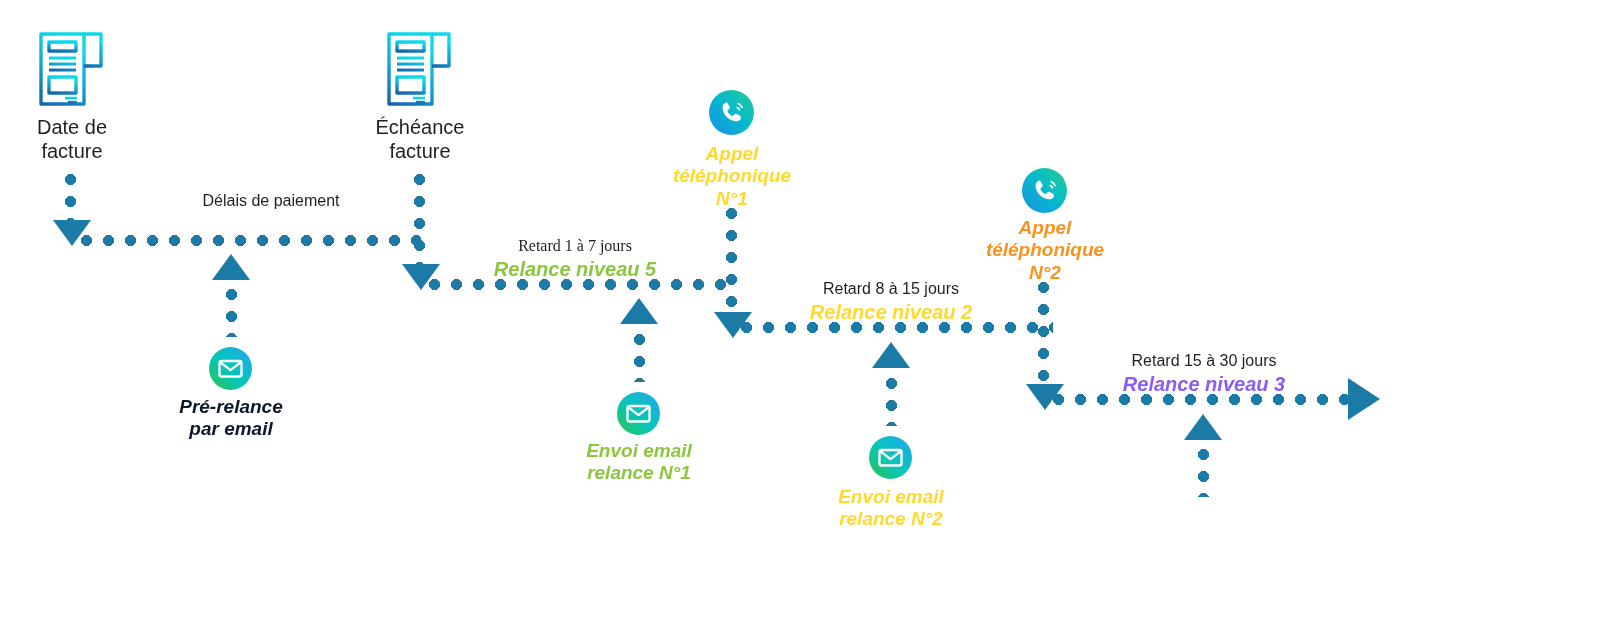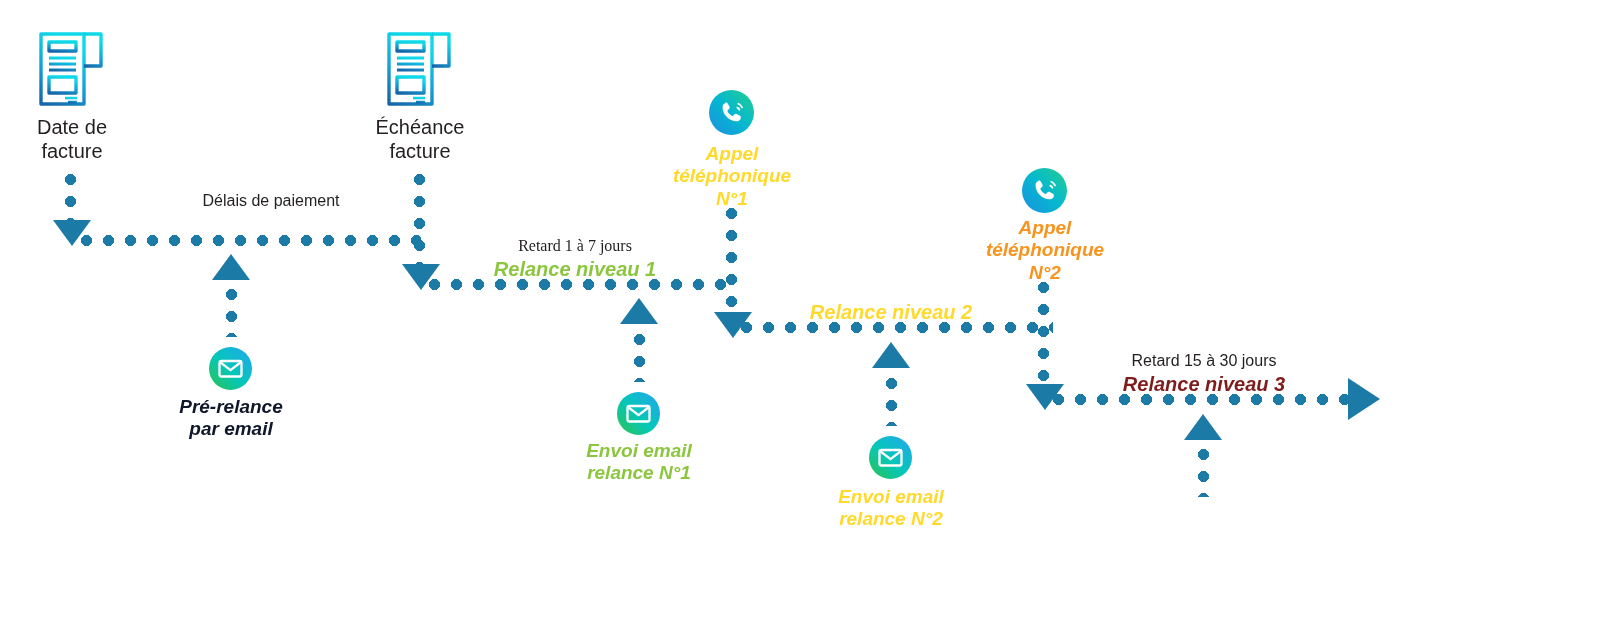--- a/index.html
+++ b/index.html
@@ -112,21 +112,21 @@
       </g>
     </svg>
   </div>
   <div class="lbl node-lbl" style="left:348px;top:112px;width:122px;">Échéance
 facture</div>
   <div class="v-track" style="left:403px;top:170px;height:92px;"></div>
   <div class="tri tri-down" style="left:391px;top:260px;"></div>
 
   <div class="h-track" style="left:418px;top:275px;width:300px;"></div>
   <div class="lbl seg-top" style="left:418px;top:233px;width:292px;font-family:Liberation Serif, serif;">Retard 1 à 7 jours</div>
-  <div class="lbl seg-sub" style="left:418px;top:254px;width:292px;color:#8cc63e;">Relance niveau 1</div>
+  <div class="lbl seg-sub" style="left:418px;top:254px;width:292px;color:#8cc63e;">Relance niveau 5</div>
 
   <div class="tri tri-up" style="left:609px;top:294px;"></div>
   <div class="v-track" style="left:623px;top:330px;height:48px;"></div>
   <div class="circ" style="left:606px;top:388px;width:43px;height:43px;">
     <svg width="43" height="43" viewBox="0 0 43 43">
       <circle cx="21.5" cy="21.5" r="21.5" fill="url(#gMail)"></circle>
       <rect x="10.5" y="14" width="22" height="15.5" rx="2" fill="none" stroke="#fff" stroke-width="2.3"></rect>
       <path d="M11.6 15.5 L21.5 23.2 L31.4 15.5" fill="none" stroke="#fff" stroke-width="2.3" stroke-linecap="round" stroke-linejoin="round"></path>
     </svg>
   </div>
@@ -141,20 +141,21 @@
       <path d="M28.3 17.6a4.3 4.3 0 0 1 2.1 2.1" fill="none" stroke="#fff" stroke-width="1.8" stroke-linecap="round"></path>
     </svg>
   </div>
   <div class="lbl icon-lbl" style="left:640px;top:139px;width:162px;color:#ffd92b;">Appel
 téléphonique
 N°1</div>
   <div class="v-track" style="left:715px;top:204px;height:106px;"></div>
   <div class="tri tri-down" style="left:703px;top:308px;"></div>
 
   <div class="h-track" style="left:730px;top:318px;width:312px;"></div>
+  <div class="lbl seg-top" style="left:732px;top:276px;width:296px;">Retard 8 à 15 jours</div>
   <div class="lbl seg-sub" style="left:732px;top:297px;width:296px;color:#ffd92b;">Relance niveau 2</div>
 
   <div class="tri tri-up" style="left:861px;top:338px;"></div>
   <div class="v-track" style="left:875px;top:374px;height:48px;"></div>
   <div class="circ" style="left:858px;top:432px;width:43px;height:43px;">
     <svg width="43" height="43" viewBox="0 0 43 43">
       <circle cx="21.5" cy="21.5" r="21.5" fill="url(#gMail)"></circle>
       <rect x="10.5" y="14" width="22" height="15.5" rx="2" fill="none" stroke="#fff" stroke-width="2.3"></rect>
       <path d="M11.6 15.5 L21.5 23.2 L31.4 15.5" fill="none" stroke="#fff" stroke-width="2.3" stroke-linecap="round" stroke-linejoin="round"></path>
     </svg>
@@ -171,20 +172,20 @@
     </svg>
   </div>
   <div class="lbl icon-lbl" style="left:952px;top:213px;width:164px;color:#f7941e;">Appel
 téléphonique
 N°2</div>
   <div class="v-track" style="left:1027px;top:278px;height:104px;"></div>
   <div class="tri tri-down" style="left:1015px;top:380px;"></div>
 
   <div class="h-track" style="left:1042px;top:390px;width:300px;"></div>
   <div class="lbl seg-top" style="left:1043px;top:348px;width:300px;">Retard 15 à 30 jours</div>
-  <div class="lbl seg-sub" style="left:1043px;top:369px;width:300px;color:#7f1d1d;">Relance niveau 3</div>
+  <div class="lbl seg-sub" style="left:1043px;top:369px;width:300px;color:#8b5cf6;">Relance niveau 3</div>
 
   <div class="tri tri-up" style="left:1173px;top:410px;"></div>
   <div class="v-track" style="left:1187px;top:445px;height:48px;"></div>
 
   <div class="tri tri-right" style="left:1337px;top:374px;"></div>
 
 </div>
 
 </body></html>

